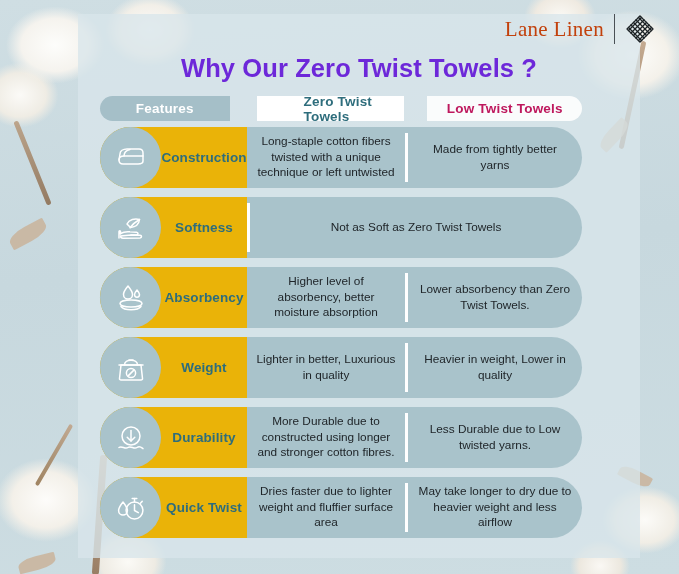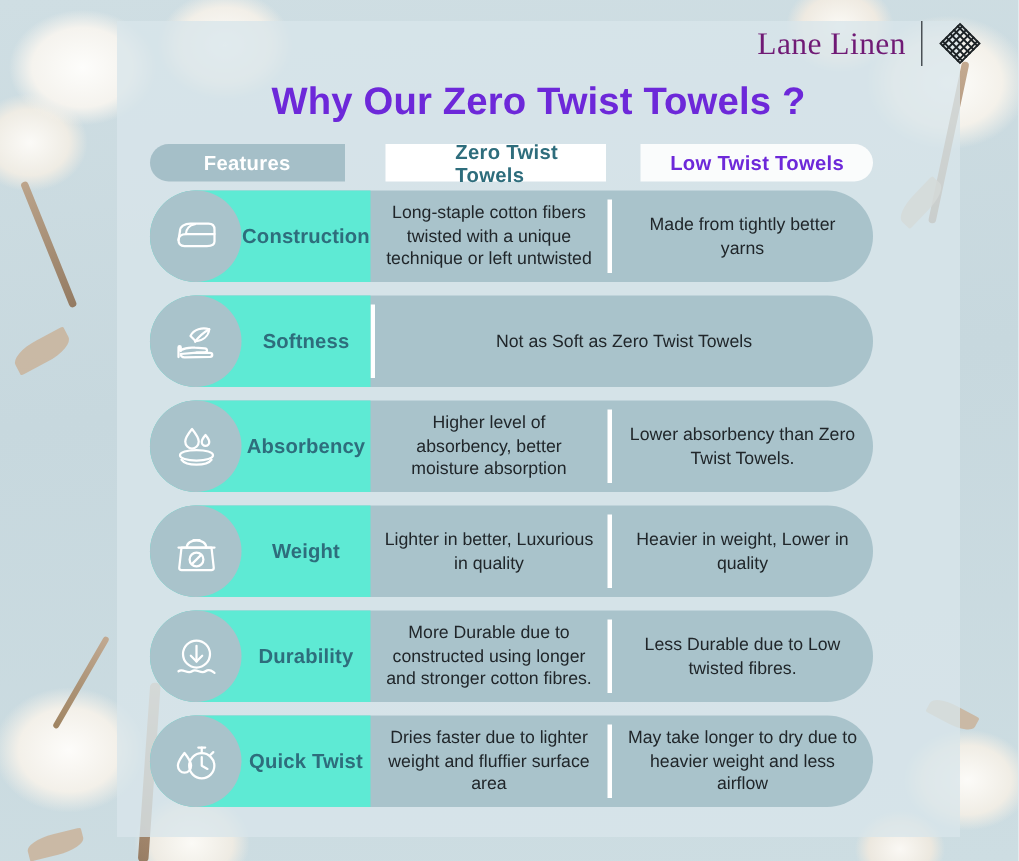--- a/index.html
+++ b/index.html
@@ -62,21 +62,21 @@
 
   
   #brand {
     position: absolute;
     right: 24px; top: 14px;
     display: flex; align-items: center; gap: 10px;
   }
   #brand-name {
     font-family: "Liberation Serif", serif;
     font-size: 21px;
-    color: #701a75;
+    color: #c2410c;
     letter-spacing: .3px;
     white-space: nowrap;
   }
   #brand-rule { width: 1px; height: 30px; background: #4a5055; }
   #brand-mark { width: 30px; height: 30px; display: block; }
 
   
   #title {
     position: absolute;
     left: 78px; top: 54px;
@@ -110,41 +110,41 @@
   #h-zero {
     width: 160px;
     background: #ffffff;
     color: #2e6d7c;
     margin-left: 6px;
     padding-left: 47px;
   }
   #h-low {
     width: 173px;
     background: #fafcfc;
-    color: #6d28d9;
+    color: #be185d;
     margin-left: 2px;
     border-radius: 0 13px 13px 0;
   }
 
   
   .row {
     display: flex;
     align-items: stretch;
     height: 61px;
     margin-bottom: 9px;
     background: #a9c3cb;
     border-radius: 31px;
   }
 
   
   .c-feature {
     position: relative;
     width: 147px;
     flex: 0 0 147px;
-    background: #5eead4;
+    background: #eab308;
     border-radius: 31px 0 0 31px;
     display: flex; align-items: center;
   }
   .icon-badge {
     position: absolute;
     left: 0px; top: 0px;
     width: 61px; height: 61px;
     border-radius: 50%;
     background: #a9c3cb;
     display: flex; align-items: center; justify-content: center;
@@ -309,21 +309,21 @@
               <path d="M17 9.5 L17 20"></path>
               <path d="M13.2 16.2 L17 20 L20.8 16.2"></path>
               <path d="M5 26.5 C8 24.2 11 28.8 14 26.5 C17 24.2 20 28.8 23 26.5 C26 24.2 28 27 29 27.6"></path>
             </g>
           </svg>
         </div>
         <div class="feature-label">Durability</div>
       </div>
       <div class="c-val c-zero">More Durable due to constructed using longer and stronger cotton fibres.</div>
       <div class="divider"></div>
-      <div class="c-val c-low">Less Durable due to Low twisted fibres.</div>
+      <div class="c-val c-low">Less Durable due to Low twisted yarns.</div>
     </div>
 
     <div class="row">
       <div class="c-feature">
         <div class="icon-badge">
           <svg width="34" height="34" viewBox="0 0 34 34">
             <g fill="none" stroke="#ffffff" stroke-width="1.5" stroke-linejoin="round" stroke-linecap="round">
               <path d="M9 11 C9 11 4.6 16.6 4.6 19.5 C4.6 22.1 6.6 24.1 9 24.1 C11.4 24.1 13.4 22.1 13.4 19.5 C13.4 16.6 9 11 9 11 Z"></path>
               <circle cx="20.5" cy="19.5" r="8.4"></circle>
               <path d="M20.5 13.8 L20.5 19.5 L24.3 21.6"></path>

